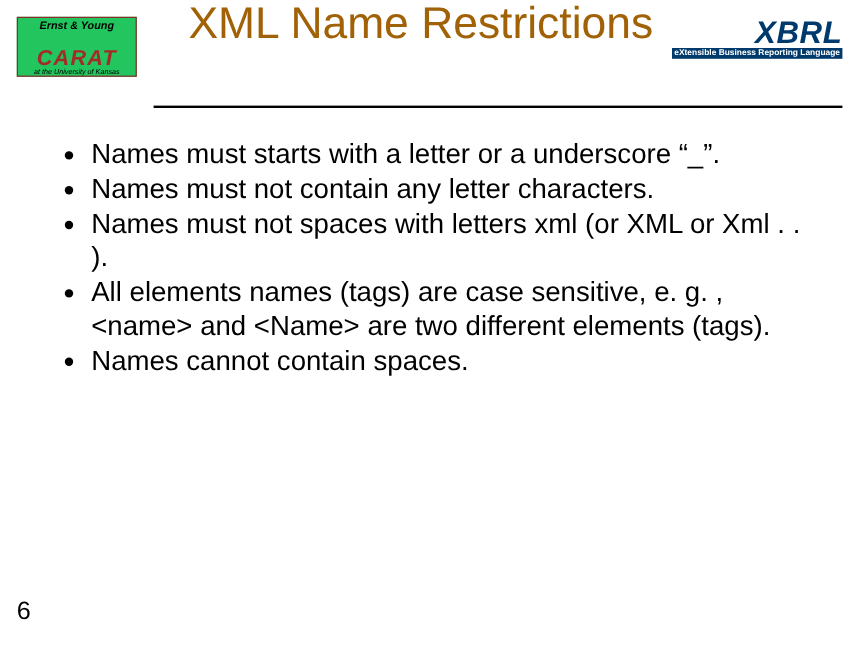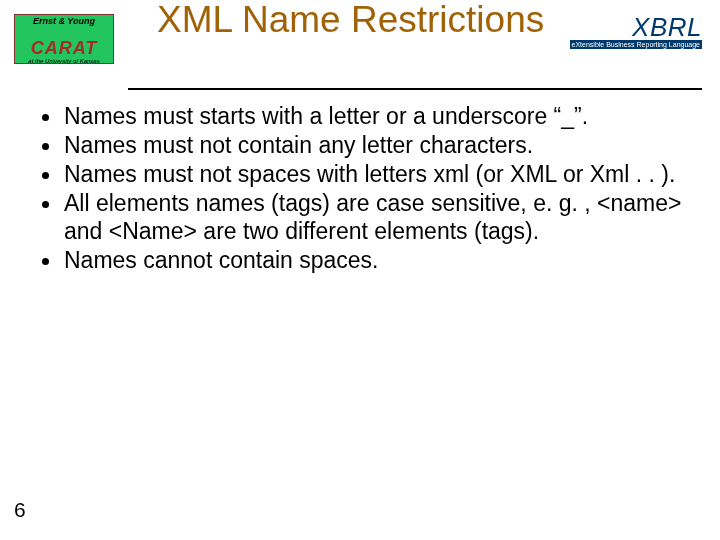--- a/index.html
+++ b/index.html
@@ -57,21 +57,21 @@
     line-height: 1.08;
     color: #a16207;
     font-weight: 400;
     margin-left: 29px;
   }
   .logo-right {
     position: absolute;
     right: 18px;
     top: 14px;
     text-align: right;
-    font-weight: normal;
+    font-weight: bold;
     color: #003a6c;
     line-height: 1;
   }
   .logo-right .xbrl {
     font-size: 26px;
     font-style: italic;
     letter-spacing: 0.5px;
   }
   .logo-right .tag {
     font-size: 7px;
@@ -89,21 +89,21 @@
     background: #000;
   }
   .body {
     position: absolute;
     left: 38px;
     right: 22px;
     top: 102px;
   }
   ul.bullets {
     list-style: none;
-    margin: 0;
+    margin: 12px;
     padding: 0;
   }
   ul.bullets > li {
     position: relative;
     padding-left: 26px;
     font-size: 23px;
     line-height: 1.22;
     color: #000;
     margin-bottom: 1px;
     font-family: Tahoma, Verdana, sans-serif;

